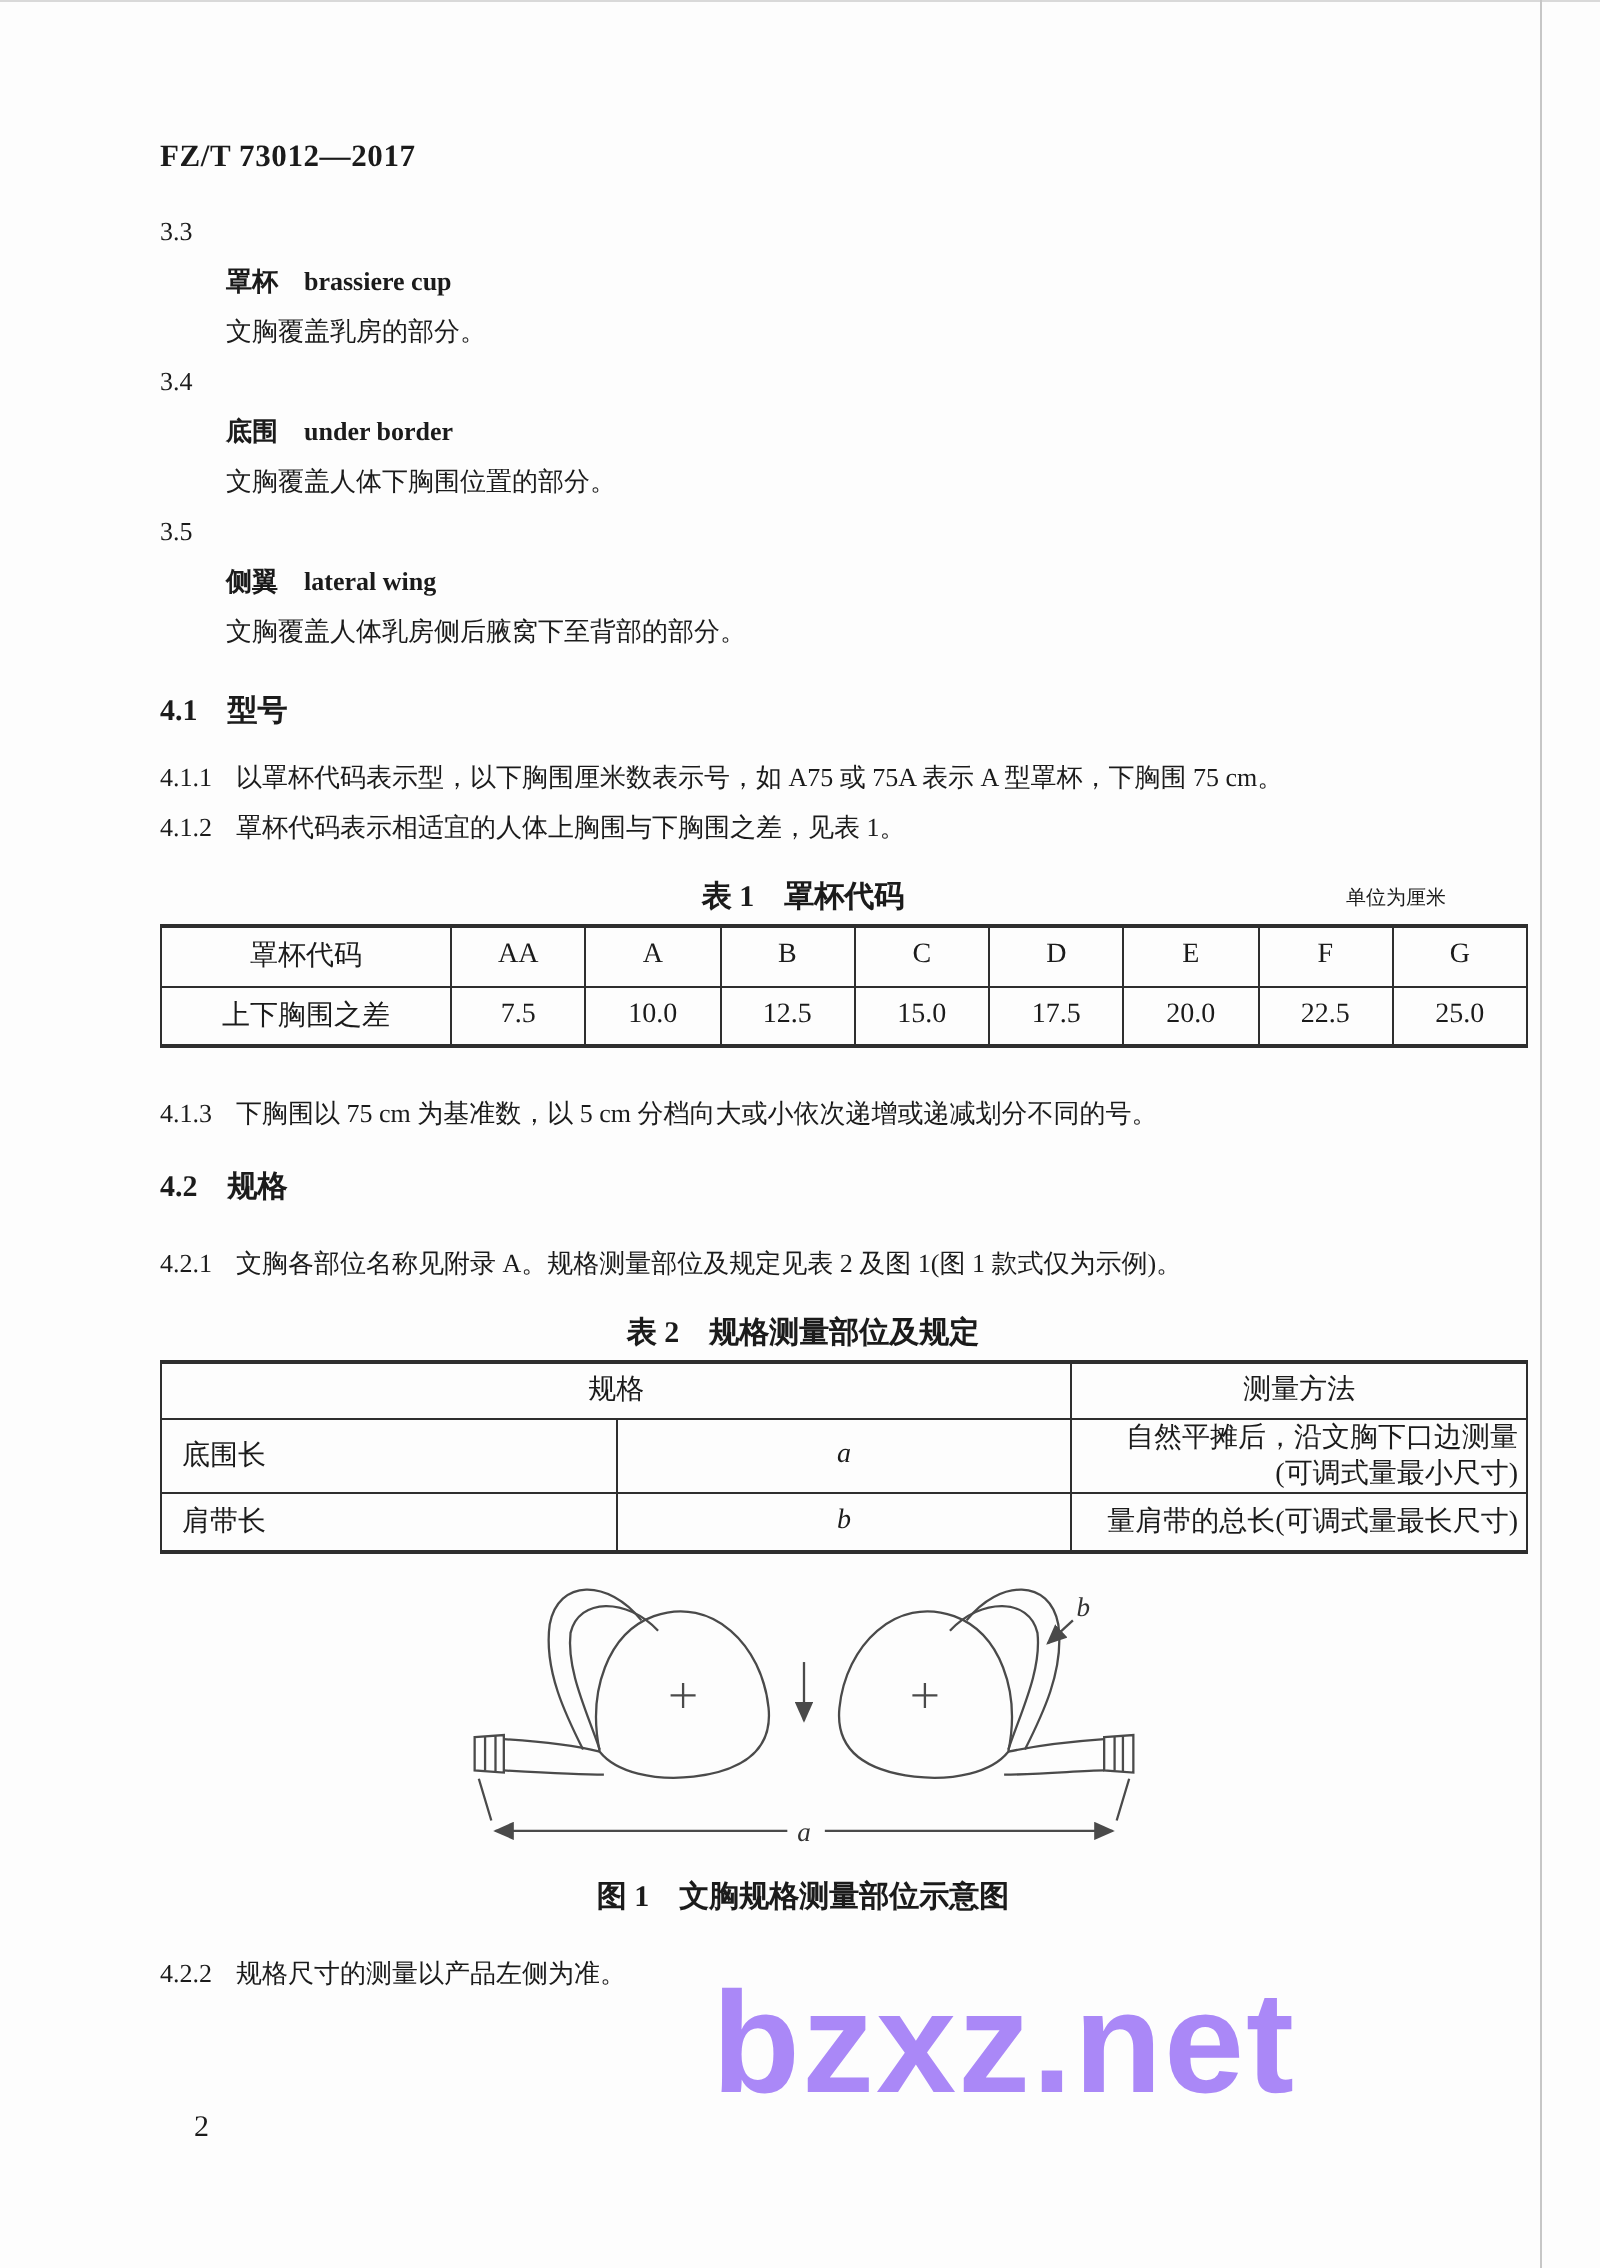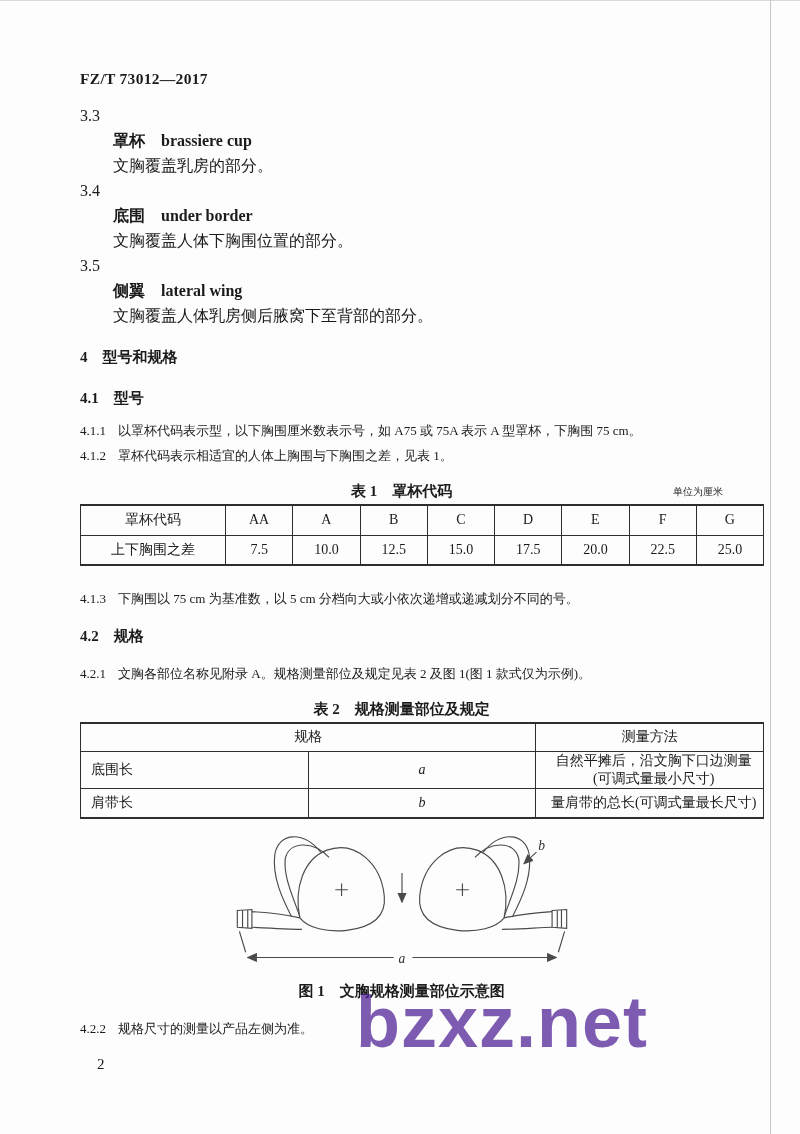--- a/index.html
+++ b/index.html
@@ -12,21 +12,21 @@
     overflow:hidden;
   }
   .page { position:absolute; inset:0; background:#fdfdfd; }
   .scan-edge-top { position:absolute; top:0; left:0; width:100%; height:1px; background:#d9d9d9; }
   .scan-edge-right { position:absolute; top:0; right:29px; width:1px; height:100%; background:#c7c7c7; }
   .content { position:relative; padding:66px 77px 0 80px; }
 
   .doc-header { font-weight:bold; font-size:15.5px; line-height:25px; letter-spacing:.3px; }
 
   .terms { margin-top:12px; }
-  .line { font-size:16px; line-height:25px; }
+  .line { font-size:13px; line-height:25px; }
   .indent { padding-left:33px; }
   .bold { font-weight:bold; }
 
   .sec-title { font-size:15px; font-weight:bold; line-height:25px; margin-top:17px; }
   .sub-title { font-size:15px; font-weight:bold; line-height:25px; margin-top:16px; }
   .para { font-size:13px; line-height:25px; }
   .para .pnum { margin-right:12px; }
   .mt7 { margin-top:7px; } .mt12 { margin-top:12px; }
   .mt13 { margin-top:13px; } .mt20 { margin-top:20px; }
 
@@ -37,33 +37,33 @@
   table { border-collapse:collapse; width:684px; table-layout:fixed; }
   table, td { border:1px solid #2e2e2e; }
   table { border-top-width:2px; border-bottom-width:2px; border-left-width:1.5px; border-right-width:1.5px; }
   td { font-size:14px; text-align:center; vertical-align:middle; padding:0 4px; }
   .t1 td { height:30px; }
   .t1 .c0 { width:145px; }
   .t2 td.hdr { height:28px; }
   .t2 td { height:30px; }
   .t2 .cname { width:65px; text-align:left; padding-left:10px; }
   .t2 .csym  { width:60px; font-style:italic; font-family:"Liberation Serif",serif; }
-  .t2 .cmethod { text-align:center; padding-left:12px; }
+  .t2 .cmethod { text-align:right; padding-left:12px; }
 
   figure { margin-top:4px; text-align:center; }
   figure svg { display:block; margin:0 auto; }
   figcaption { font-size:15px; font-weight:bold; line-height:25px; margin-top:8px; }
   .svg-label { font-style:italic; font-size:13px; fill:#333; font-family:"Liberation Serif",serif; }
 
   .page-num { position:absolute; left:97px; top:1056px; font-size:15px; }
   .watermark {
     position:absolute; left:356px; top:986px;
     font-family:"Liberation Sans","DejaVu Sans",sans-serif;
     font-weight:bold; font-size:72px; line-height:1;
-    color:#4c1d95; opacity:.72; letter-spacing:1px;
+    color:#8b5cf6; opacity:.72; letter-spacing:1px;
     pointer-events:none; user-select:none;
   }
 </style>
 </head>
 <body>
 
 <div class="page">
   <div class="scan-edge-top"></div>
   <div class="scan-edge-right"></div>
 
@@ -78,21 +78,20 @@
 
       <p class="line">3.4</p>
       <p class="line indent bold">底围　under border</p>
       <p class="line indent">文胸覆盖人体下胸围位置的部分。</p>
 
       <p class="line">3.5</p>
       <p class="line indent bold">侧翼　lateral wing</p>
       <p class="line indent">文胸覆盖人体乳房侧后腋窝下至背部的部分。</p>
     </div>
 
-    <h2 class="sec-title">4　型号和规格</h2>
     <h3 class="sub-title">4.1　型号</h3>
 
     <p class="para mt7"><span class="pnum">4.1.1</span><span>以罩杯代码表示型，以下胸围厘米数表示号，如 A75 或 75A 表示 A 型罩杯，下胸围 75 cm。</span></p>
     <p class="para"><span class="pnum">4.1.2</span><span>罩杯代码表示相适宜的人体上胸围与下胸围之差，见表 1。</span></p>
 
     <div class="caption-row">
       <span class="tcap">表 1　罩杯代码</span>
       <span class="unit-note">单位为厘米</span>
     </div>
 

